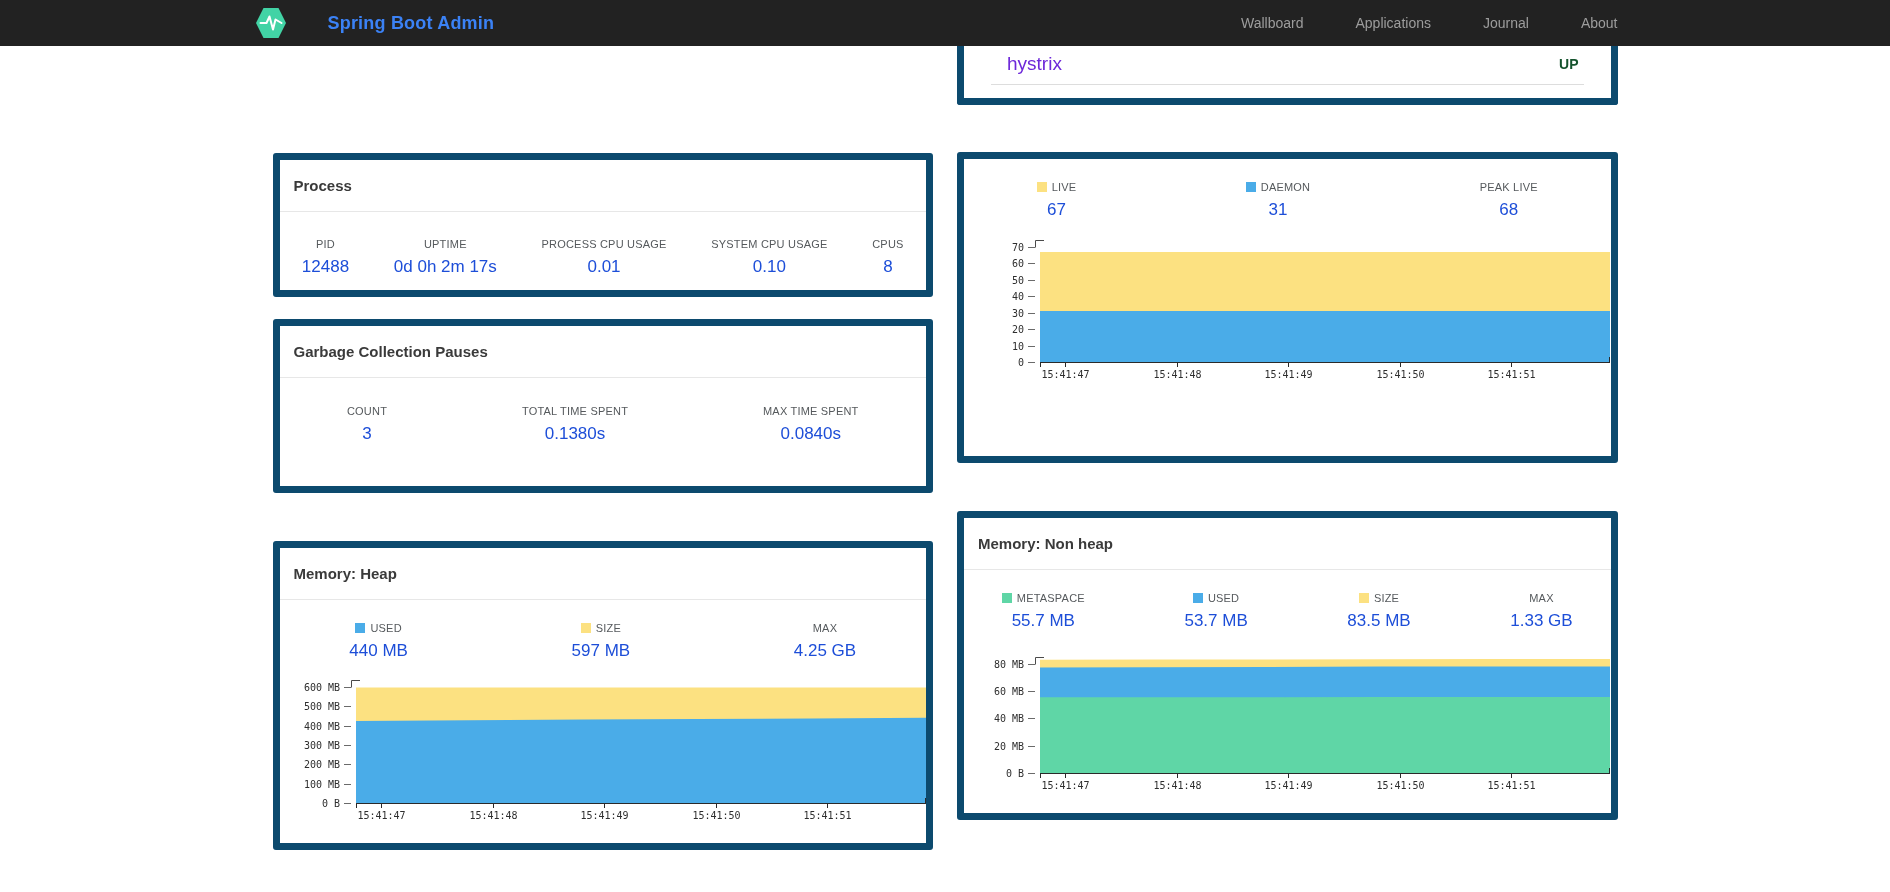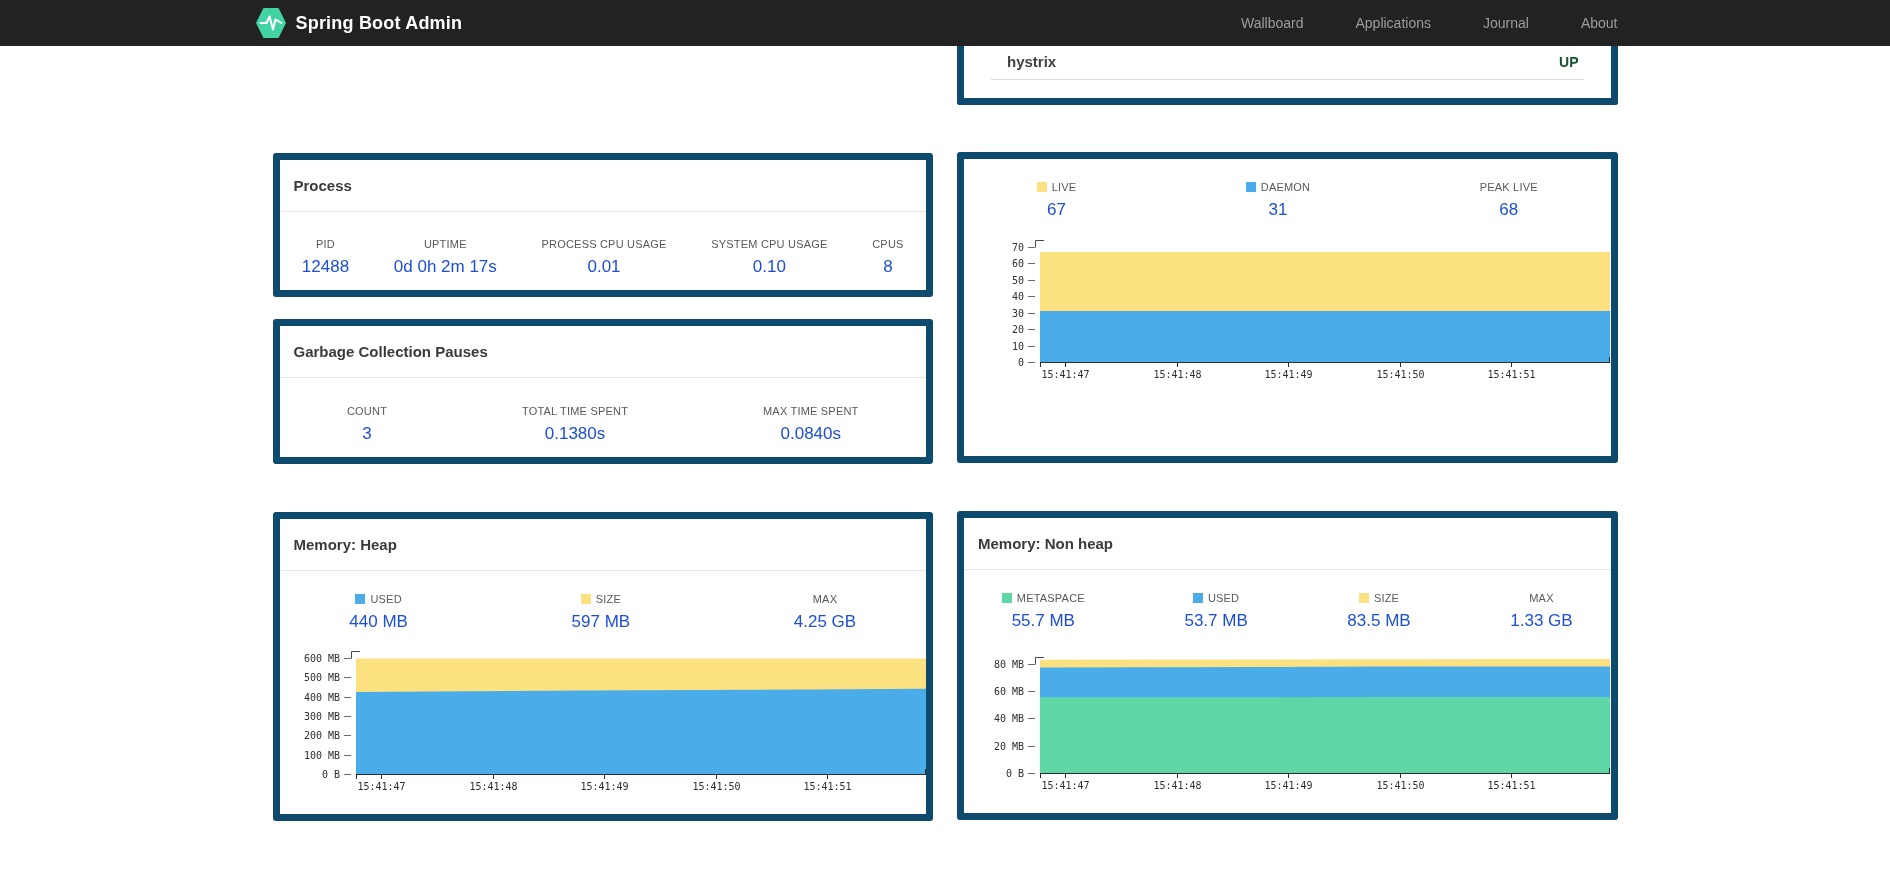--- a/index.html
+++ b/index.html
@@ -3,49 +3,49 @@
 <meta charset="utf-8">
 <style>
   * { box-sizing: border-box; }
   html, body { margin:0; padding:0; background:#fff; font-family:"Liberation Sans", sans-serif; }
   body { width:1890px; height:892px; overflow:hidden; }
 
   
   .navbar { height:46px; background:#222; width:100%; }
   .nav-inner { width:1345px; margin:0 auto; height:46px; display:flex; align-items:center; justify-content:space-between; }
   .brand { display:flex; align-items:center; gap:10px; margin-left:-17px; text-decoration:none; cursor:pointer; }
-  .brand-label { color:#ffffff; font-size:18px; font-weight:bold; letter-spacing:0.2px; }
+  .brand-label { color:#3b82f6; font-size:18px; font-weight:bold; letter-spacing:0.2px;margin-left:32px; }
   .nav-links { display:flex; list-style:none; margin:0; padding:0; gap:52px; }
   .nav-links li { color:#9d9d9d; font-size:14px; cursor:pointer; }
 
   
   .container { width:1345px; margin:0 auto; display:flex; gap:24px; align-items:flex-start; }
   .col { flex:1; min-width:0; }
   .spacer-top { height:107px; }
 
   .card { background:#fff; border:7px solid #0c4a6e; border-radius:3px; }
   .card-header { height:52px; display:flex; align-items:center; padding:0 14px; border-bottom:1px solid #e7e7e7;
                  font-size:15px; font-weight:bold; color:#3a3a3a; }
 
   
   .card.service { border-top:none; border-radius:0 0 3px 3px; height:59px; margin-bottom:47px; }
   .hx-row { display:flex; justify-content:space-between; align-items:center; margin:0 27px;
             padding:7px 5px 9px 16px; border-bottom:1px solid #ddd; }
-  .hx-name { font-size:15px; font-weight:bold; color:#404040; }
+  .hx-name { font-size:19px; font-weight:normal; color:#6d28d9; }
   .hx-status { font-size:14px; font-weight:bold; }
 
   
   .stats-row { display:flex; justify-content:space-around; align-items:center; text-align:center; }
   .stat-label { font-size:11px; color:#55595c; margin-bottom:7px; white-space:nowrap; letter-spacing:0.2px; }
   .stat-value { font-size:17px; color:#1d4ed8; }
   .legend-sq { display:inline-block; width:10px; height:10px; margin-right:5px; vertical-align:-1px; }
 
   .card.process { height:144px; margin-bottom:22px; }
   .card.process .stats-row { height:91px; }
-  .card.gc { height:145px; margin-bottom:48px; }
+  .card.gc { height:174px; margin-bottom:48px; }
   .card.gc .stats-row { height:92px; }
 
   .card.chart-card { height:309px; }
   .card.threads { height:311px; margin-bottom:48px; }
   .chart-legend { padding:22px 0 10px 0;gap:24px; }
   .chart-svg { display:block; margin:4px auto 0 auto; }
 </style>
 </head>
 <body>
 

